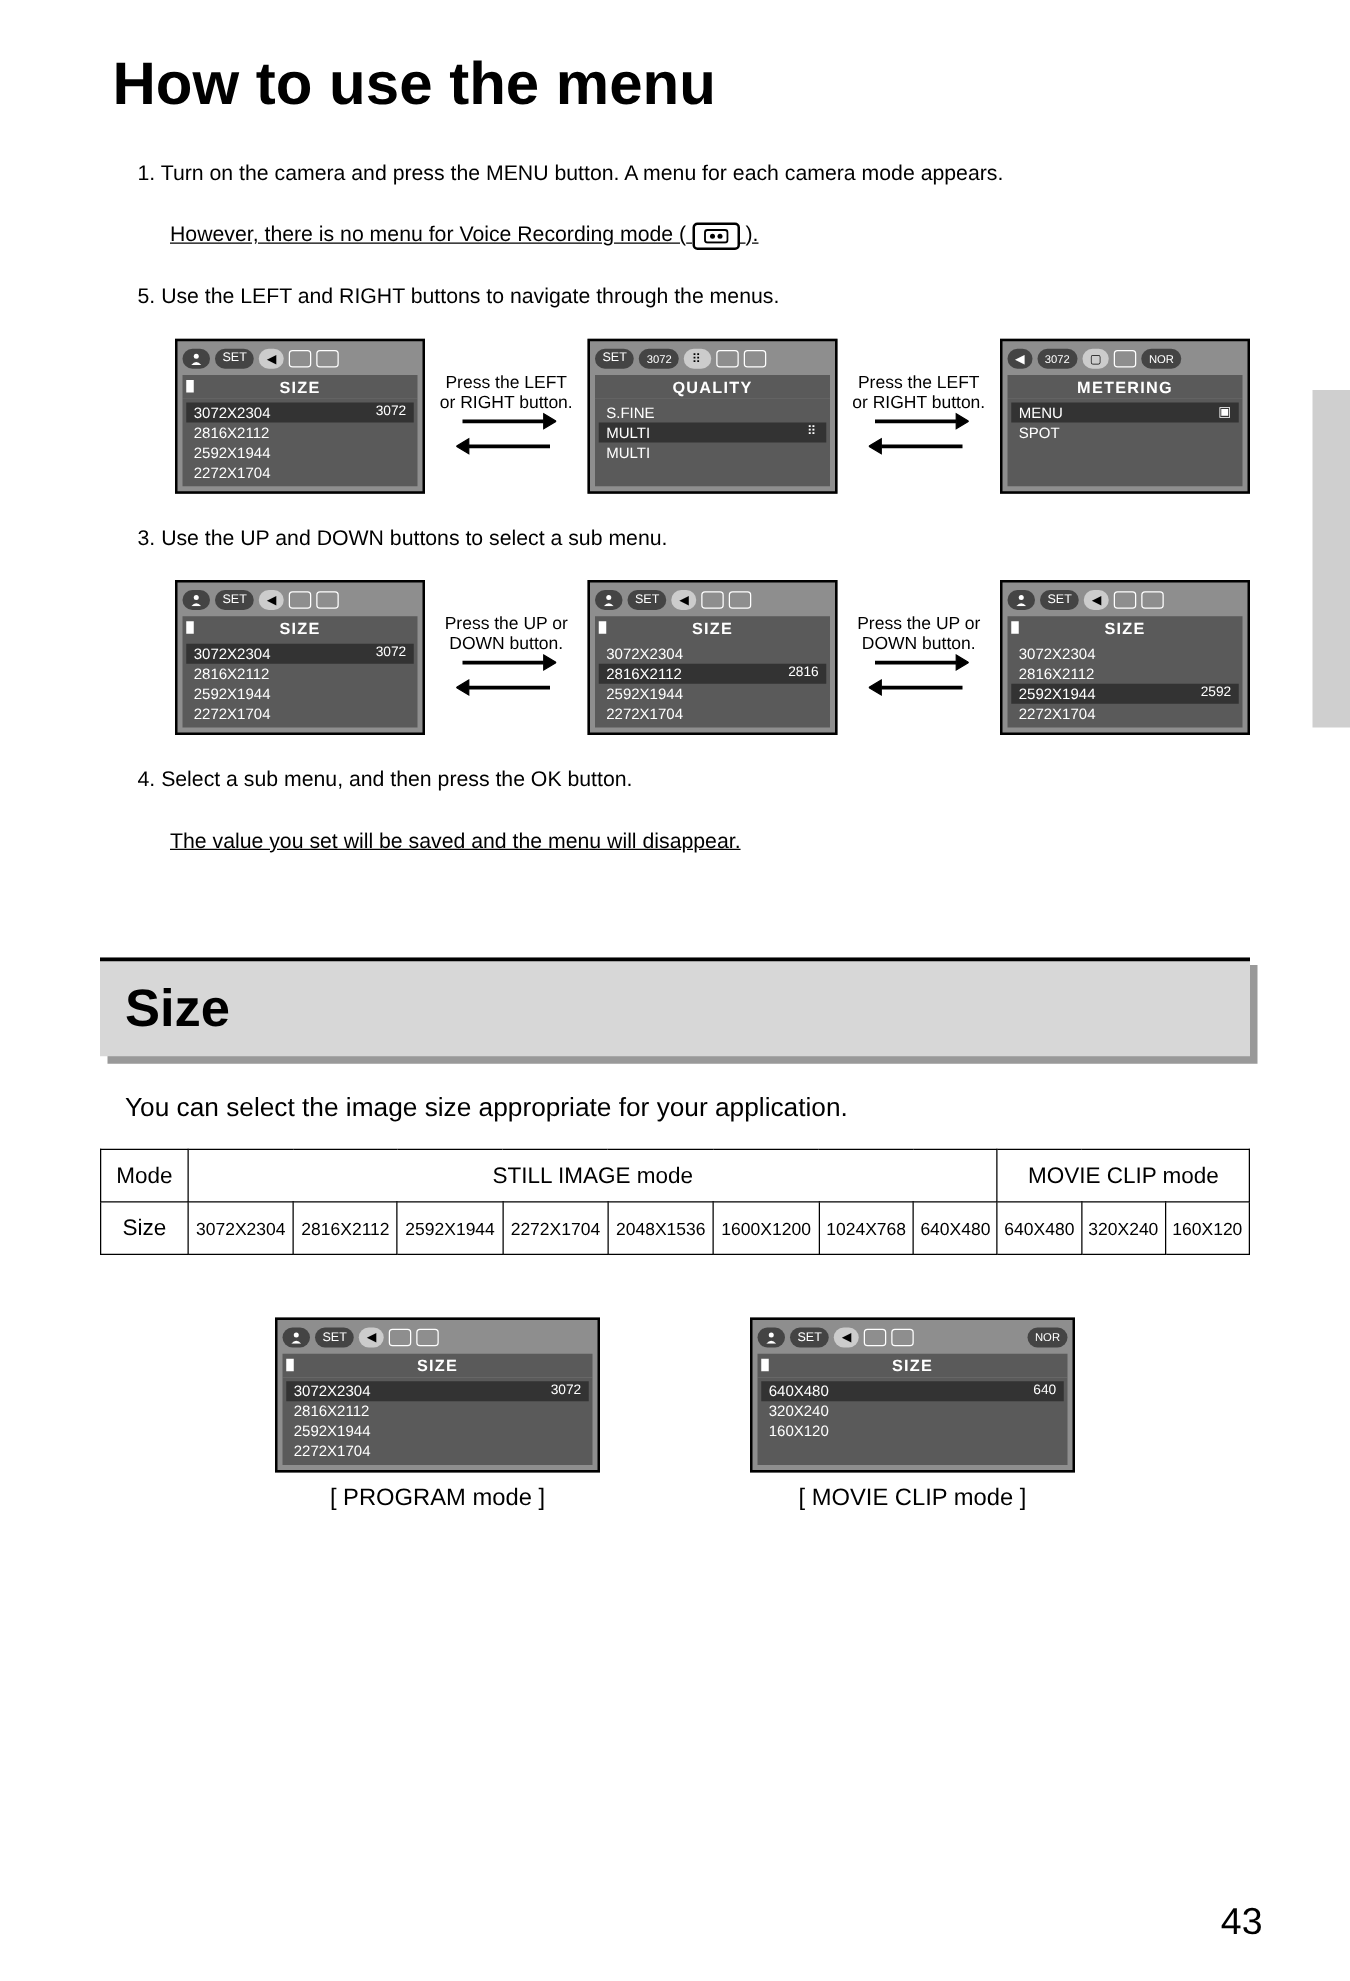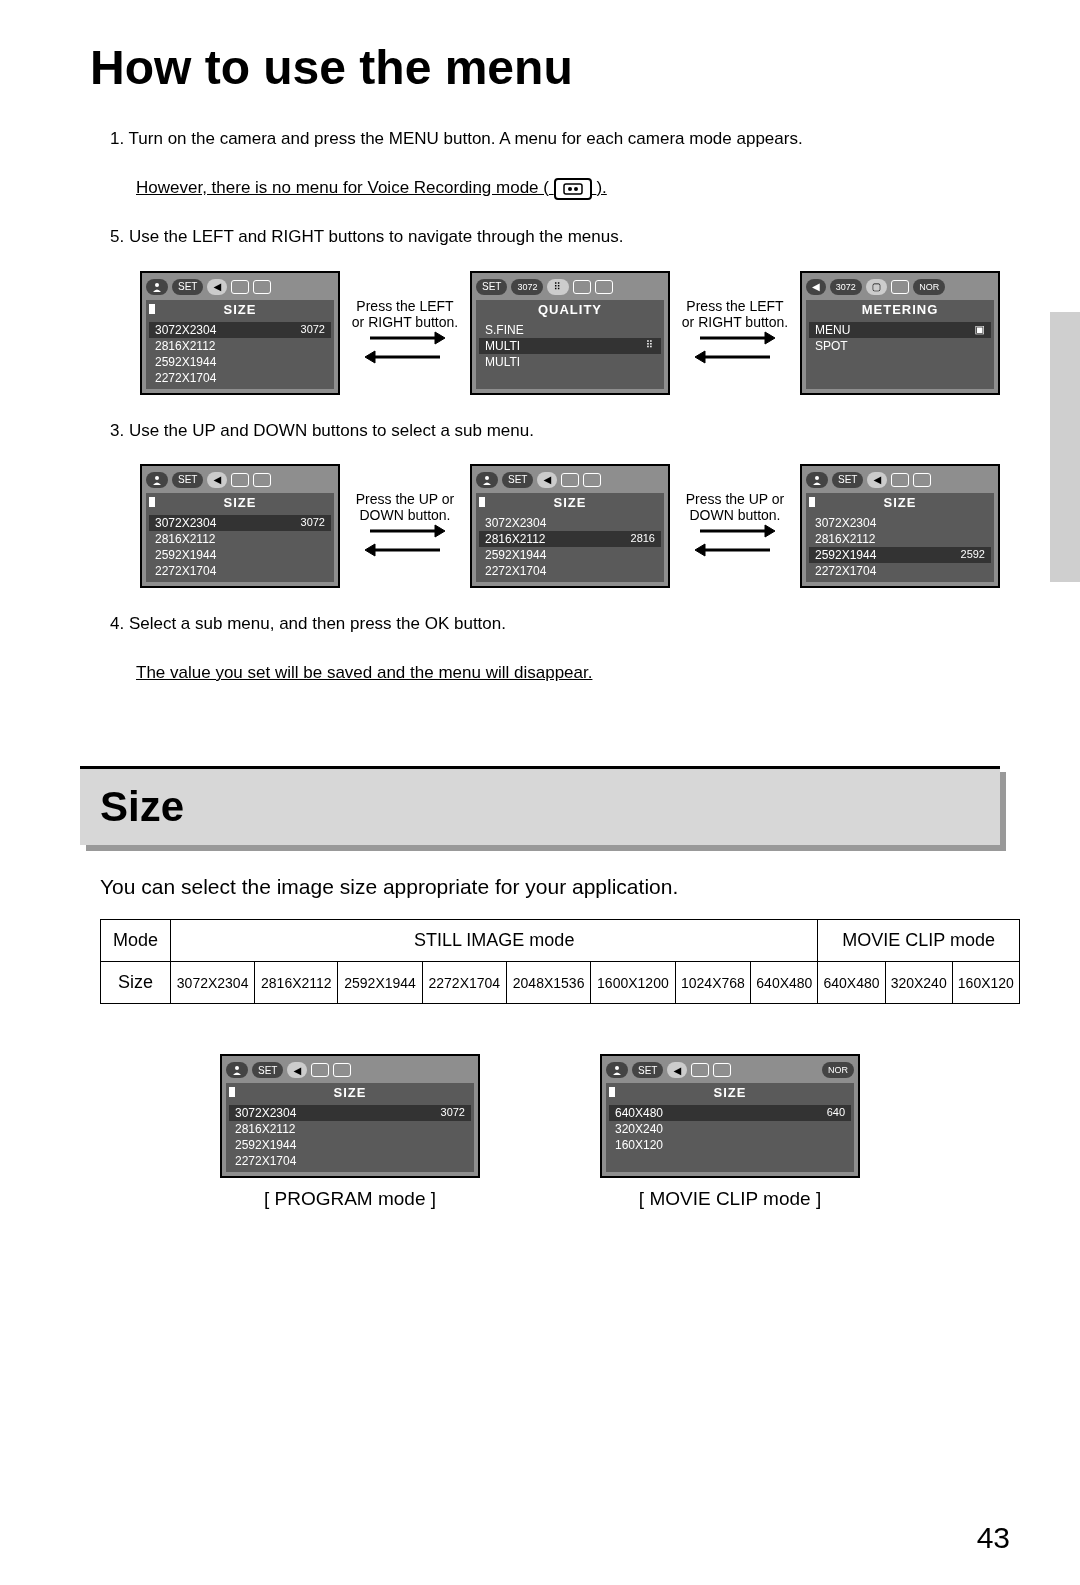--- a/index.html
+++ b/index.html
@@ -115,21 +115,21 @@
     box-shadow: 6px 6px 0 #999;
     padding: 14px 20px;
   }
   .section-header h2 { font-size: 42px; font-weight:bold; }
 
   .intro-line { font-size:21px; margin: 30px 0 20px 20px; }
 
   table.size-table {
     border-collapse: collapse;
     width: 100%;
-    margin-left: 20px;
+    margin-left: 0;
     font-size: 18px;
   }
   table.size-table th, table.size-table td {
     border: 1px solid #000;
     padding: 10px 4px;
     text-align: center;
     font-weight: normal;
   }
   table.size-table .small { font-size: 14px; padding:10px 2px; }
 

